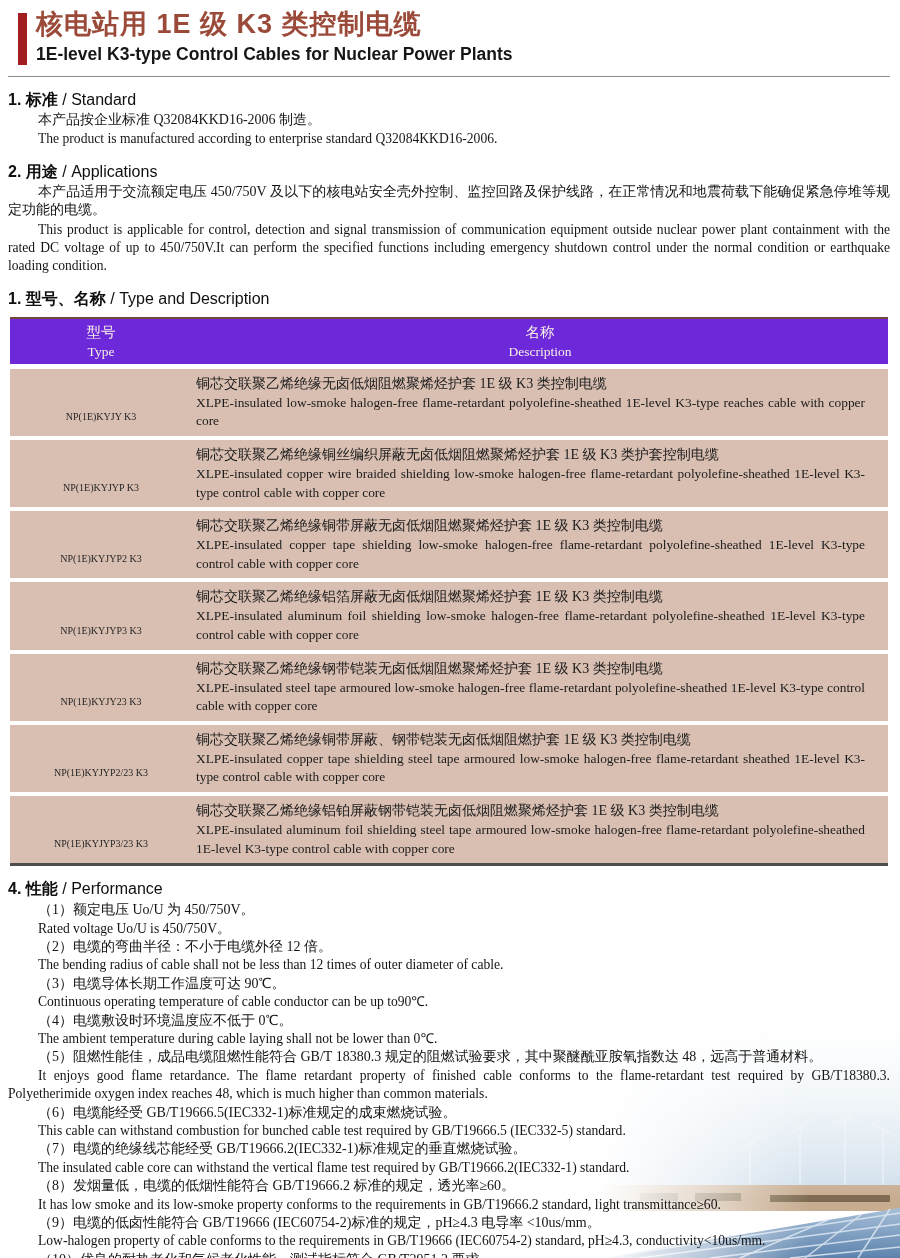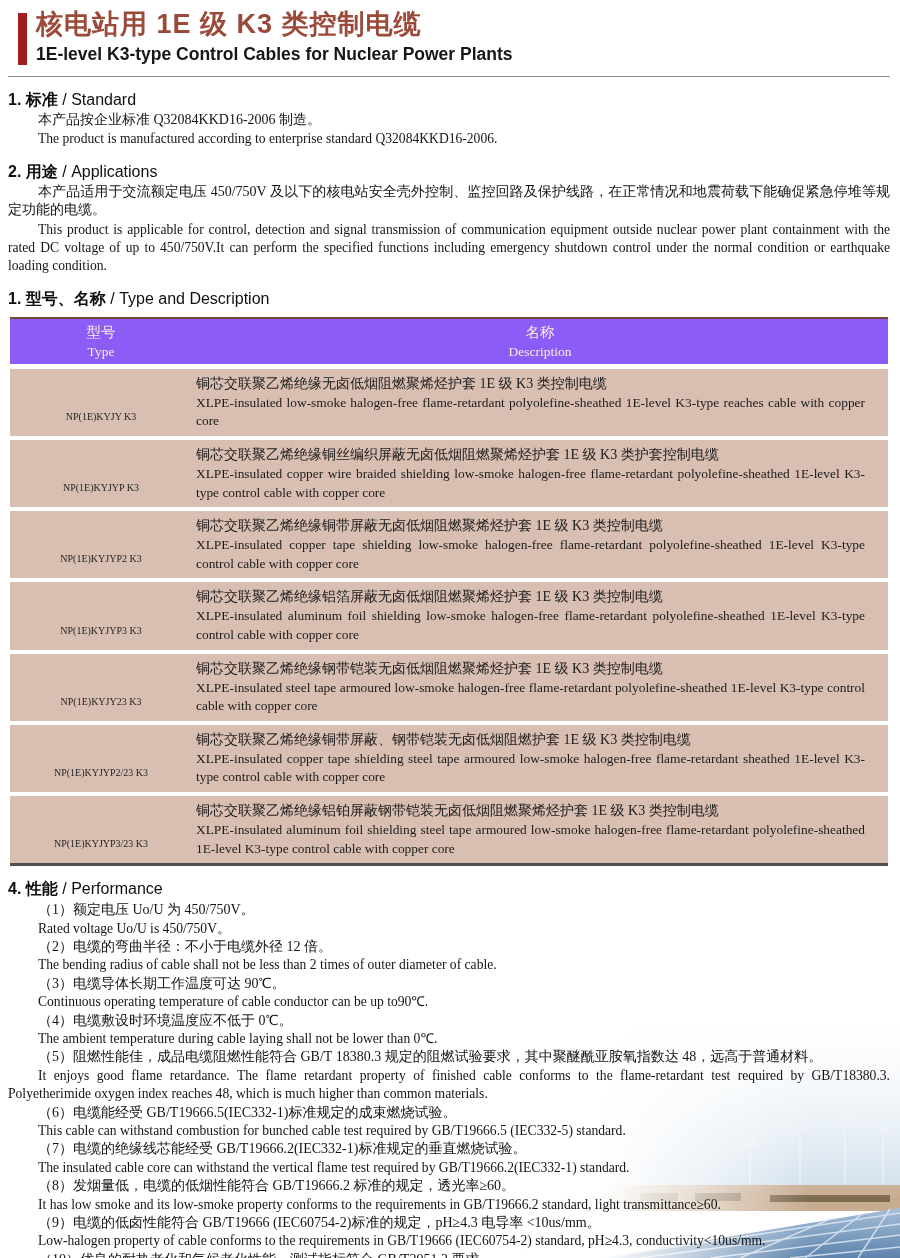--- a/index.html
+++ b/index.html
@@ -29,21 +29,21 @@
   .sec-h { font-family:"Liberation Sans", sans-serif; font-size:16px; line-height:21px; color:#0f0f0f; margin-top:12px; font-weight:normal; }
   .sec-h .zh { font-weight:bold; }
   .sec-h .en { font-weight:normal; }
 
   
   .para { font-size:13.6px; line-height:18.4px; text-indent:30px; text-align:justify; color:#141414; margin-top:1px; }
   .para.zh { font-size:14px; }
 
   
   .spec-table { margin:8px 2px 0 2px; border-bottom:3px solid #4e4e4e; }
-  .t-head { display:flex; background:#8b5cf6; color:#f6efe4; text-align:center; padding:3px 0 4px 0; margin-bottom:5px; border-top:2px solid #74473c; }
+  .t-head { display:flex; background:#6d28d9; color:#f6efe4; text-align:center; padding:3px 0 4px 0; margin-bottom:5px; border-top:2px solid #74473c; }
   .t-head .c1 { width:182px; }
   .t-head .c2 { flex:1; }
   .th-zh { display:block; font-size:14.5px; line-height:21px; font-family:"Liberation Sans", sans-serif; }
   .th-en { display:block; font-size:13.5px; line-height:17px; font-family:"Liberation Serif", serif; }
   .t-row { display:flex; background:#d9bfb2; }
   .t-row + .t-row { margin-top:4px; }
   .cell-type { width:182px; display:flex; align-items:center; justify-content:center; text-align:center; font-size:10px; color:#252525; padding:3px 4px;margin-top:28px; }
   .cell-desc { flex:1; padding:5px 23px 5px 4px; }
   .desc-zh { display:block; font-size:14px; line-height:20px; color:#1b1b1b; }
   .desc-en { display:block; font-size:13.4px; line-height:18.6px; text-align:justify; color:#1b1b1b; }
@@ -183,21 +183,21 @@
       </div>
     </div>
   </div>
 
   <h3 class="sec-h"><span class="zh">4. 性能</span><span class="en"> / Performance</span></h3>
 
   <div class="perf">
     <p class="para zh">（1）额定电压 Uo/U 为 450/750V。</p>
     <p class="para">Rated voltage Uo/U is 450/750V。</p>
     <p class="para zh">（2）电缆的弯曲半径：不小于电缆外径 12 倍。</p>
-    <p class="para">The bending radius of cable shall not be less than 2 times of outer diameter of cable.</p>
+    <p class="para">The bending radius of cable shall not be less than 12 times of outer diameter of cable.</p>
     <p class="para zh">（3）电缆导体长期工作温度可达 90℃。</p>
     <p class="para">Continuous operating temperature of cable conductor can be up to90℃.</p>
     <p class="para zh">（4）电缆敷设时环境温度应不低于 0℃。</p>
     <p class="para">The ambient temperature during cable laying shall not be lower than 0℃.</p>
     <p class="para zh">（5）阻燃性能佳，成品电缆阻燃性能符合 GB/T 18380.3 规定的阻燃试验要求，其中聚醚酰亚胺氧指数达 48，远高于普通材料。</p>
     <p class="para">It enjoys good flame retardance. The flame retardant property of finished cable conforms to the flame-retardant test required by GB/T18380.3. Polyetherimide oxygen index reaches 48, which is much higher than common materials.</p>
     <p class="para zh">（6）电缆能经受 GB/T19666.5(IEC332-1)标准规定的成束燃烧试验。</p>
     <p class="para">This cable can withstand combustion for bunched cable test required by GB/T19666.5 (IEC332-5) standard.</p>
     <p class="para zh">（7）电缆的绝缘线芯能经受 GB/T19666.2(IEC332-1)标准规定的垂直燃烧试验。</p>
     <p class="para">The insulated cable core can withstand the vertical flame test required by GB/T19666.2(IEC332-1) standard.</p>

